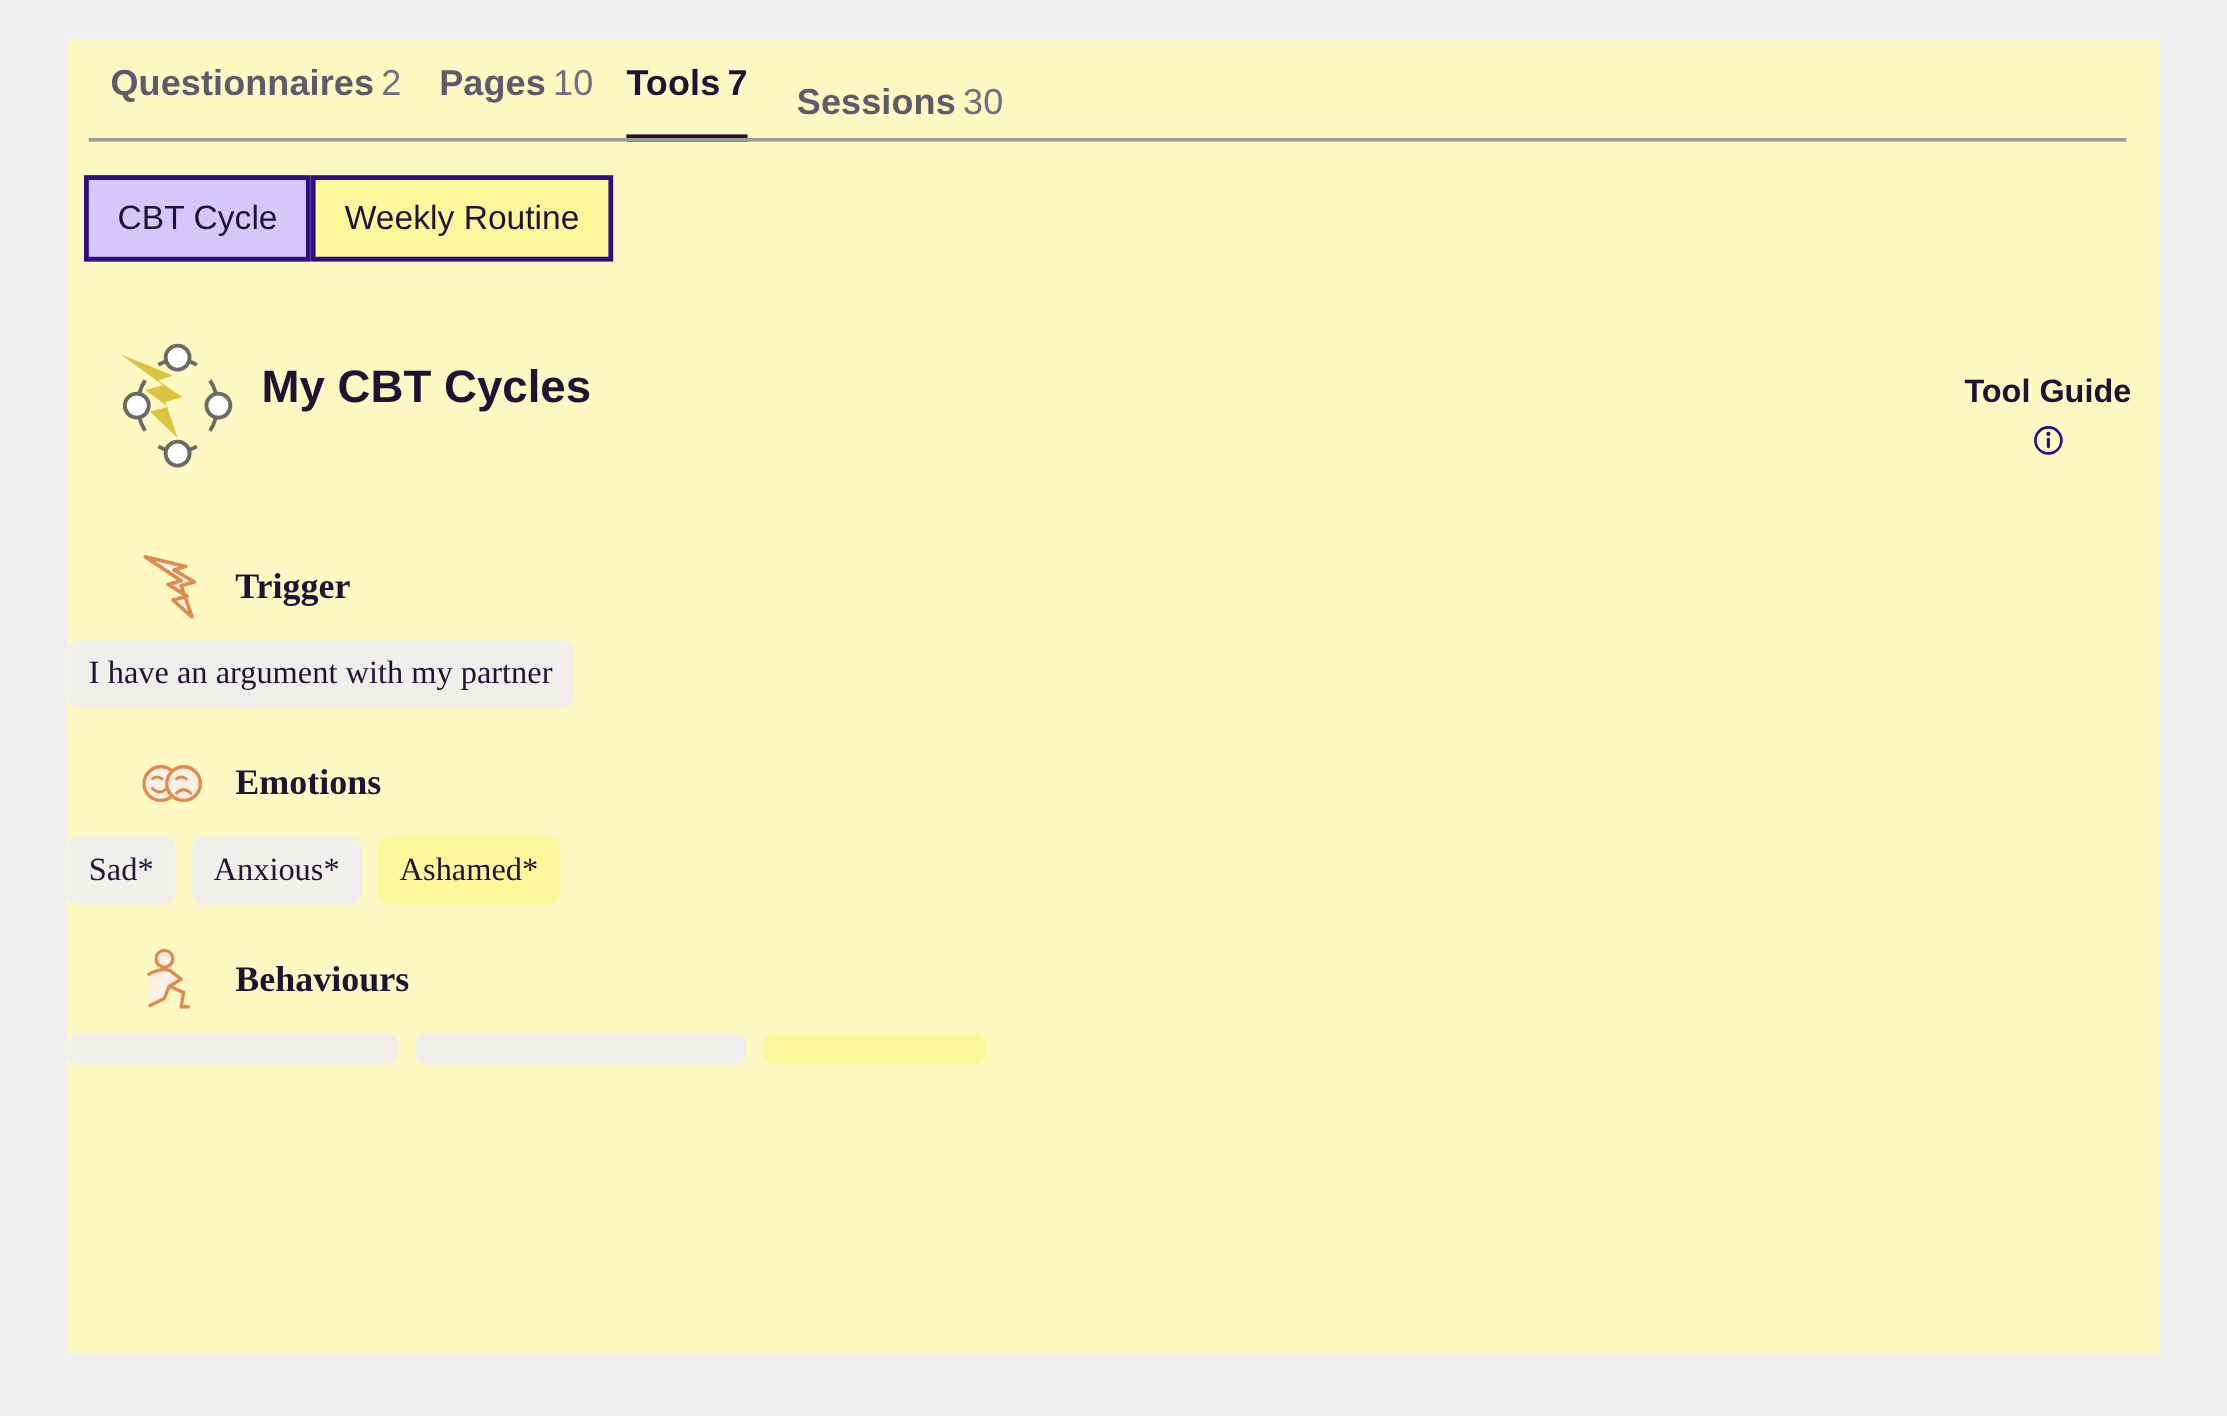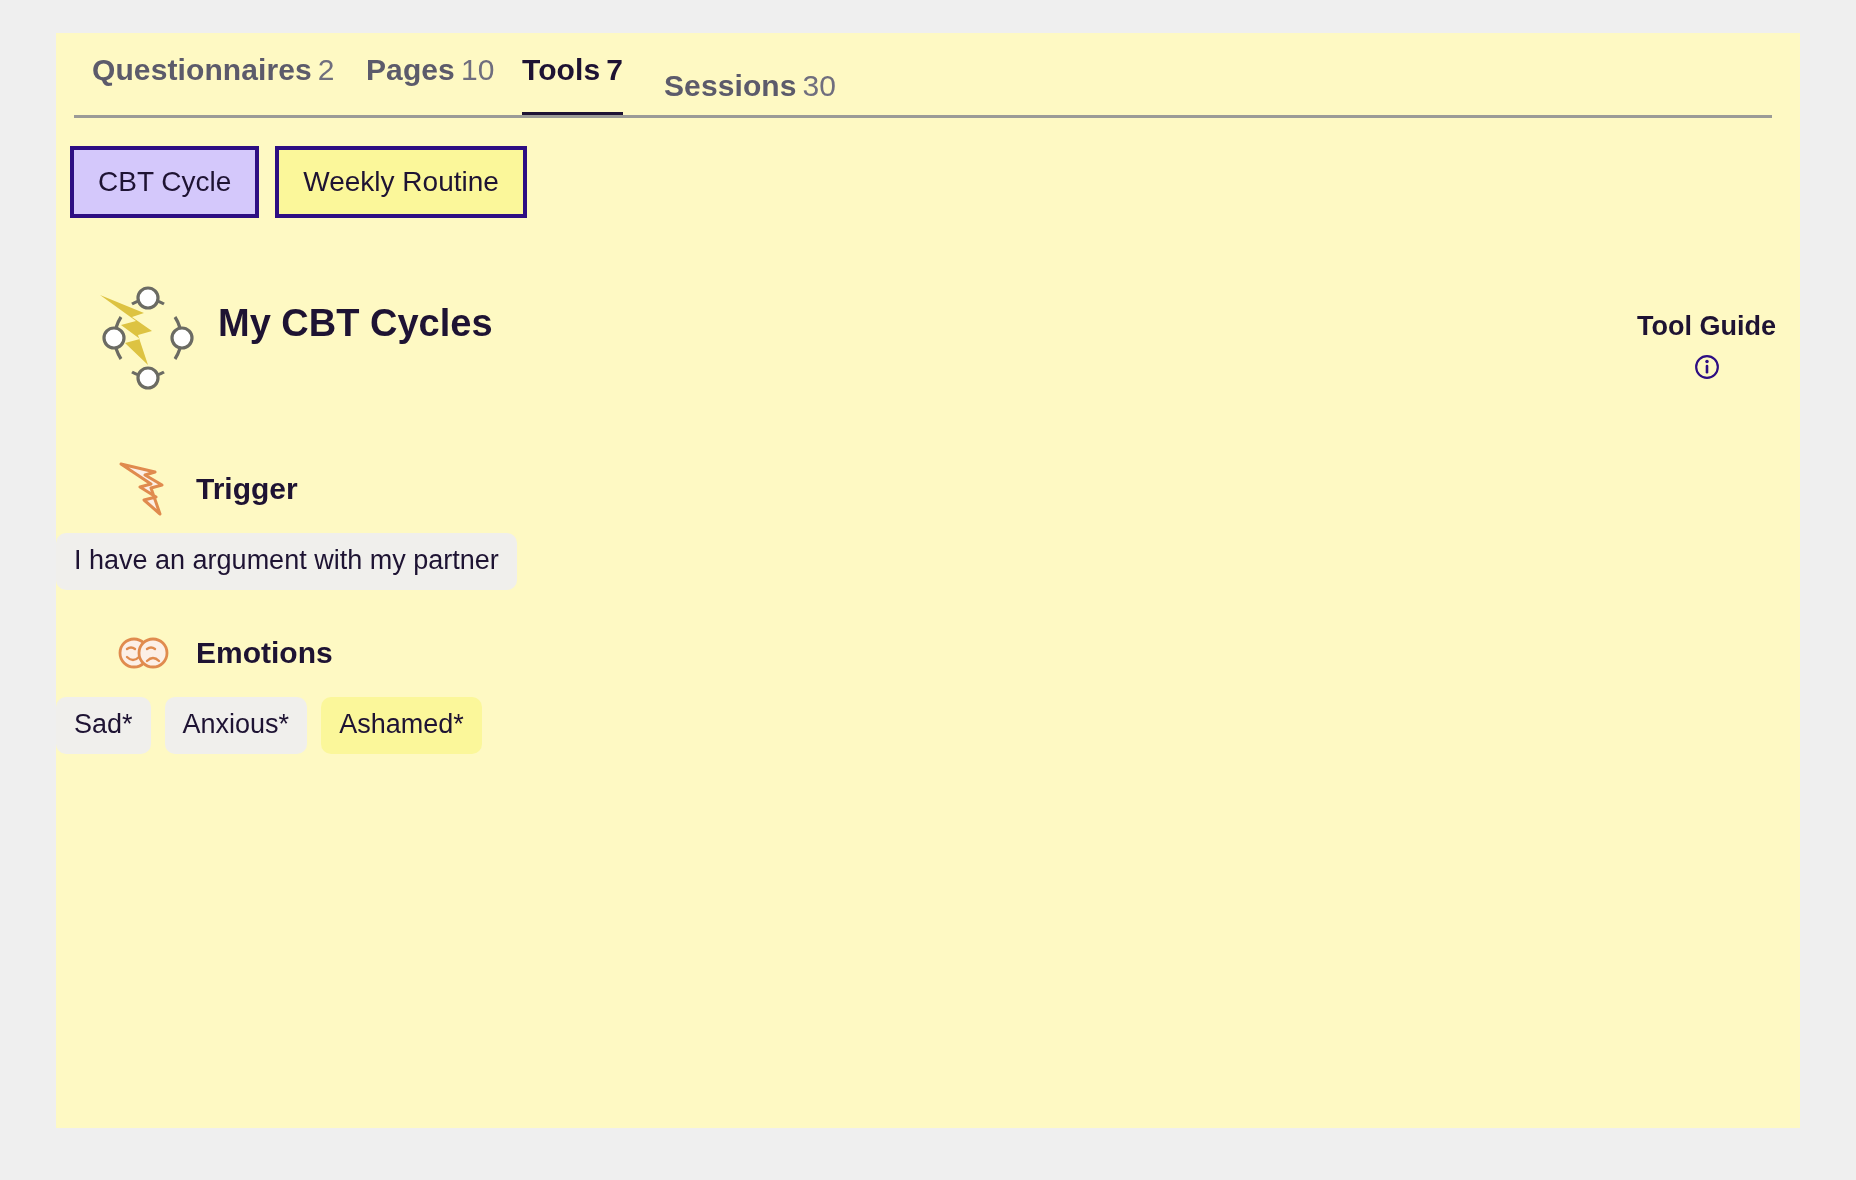--- a/index.html
+++ b/index.html
@@ -80,21 +80,20 @@
     height: 3px;
     background: #9b9b97;
   }
 
   
   #tool-chips {
     position: absolute;
     left: 14px;
     top: 113px;
     display: flex;
-    gap: 16px;
   }
   .tool-chip {
     border: 4px solid #2d0e83;
     height: 72px;
     display: flex;
     align-items: center;
     justify-content: center;
     padding: 0 24px;
     box-sizing: border-box;
     font-size: 28px;
@@ -147,20 +146,21 @@
     font-weight: 700;
     color: #1e1333;
   }
 
   
   #sections {
     position: absolute;
     left: 0;
     top: 425px;
     width: 1744px;
+    font-family: Liberation Serif, serif;
   }
   .section {
     position: relative;
     margin-bottom: 32px;
   }
   .section-head {
     position: relative;
     display: flex;
     align-items: center;
     height: 62px;
@@ -303,15 +303,33 @@
         <span class="section-title">Emotions</span>
       </div>
       <div class="pill-row">
         <span class="pill">Sad*</span>
         <span class="pill">Anxious*</span>
         <span class="pill highlight">Ashamed*</span>
       </div>
     </div>
 
 
+    <div class="section">
+      <div class="section-head">
+        <span class="section-icon">
+          <svg viewBox="0 0 62 62" width="62" height="62">
+            <circle cx="25" cy="13" r="7" fill="#fcefe6" stroke="#e08b4e" stroke-width="2.8"></circle>
+            <path d="M12 26 q10 -6 18 -3 l9 7 l-10 6 l-4 10 l-12 6" fill="#fcefe6" stroke="#e08b4e" stroke-width="2.8" stroke-linejoin="round" stroke-linecap="round"></path>
+            <path d="M29 36 l12 5 l-2 12" fill="none" stroke="#e08b4e" stroke-width="2.8" stroke-linejoin="round" stroke-linecap="round"></path>
+            <path d="M39 53 l6 0" fill="none" stroke="#e08b4e" stroke-width="2.8" stroke-linecap="round"></path>
+          </svg>
+        </span>
+        <span class="section-title">Behaviours</span>
+      </div>
+      <div class="pill-row">
+        <span class="pill wide" style="min-width:240px;"></span>
+        <span class="pill wide" style="min-width:240px;"></span>
+        <span class="pill wide highlight" style="min-width:150px;"></span>
+      </div>
+    </div>
 
   </div>
 </div>
 
 </body></html>

